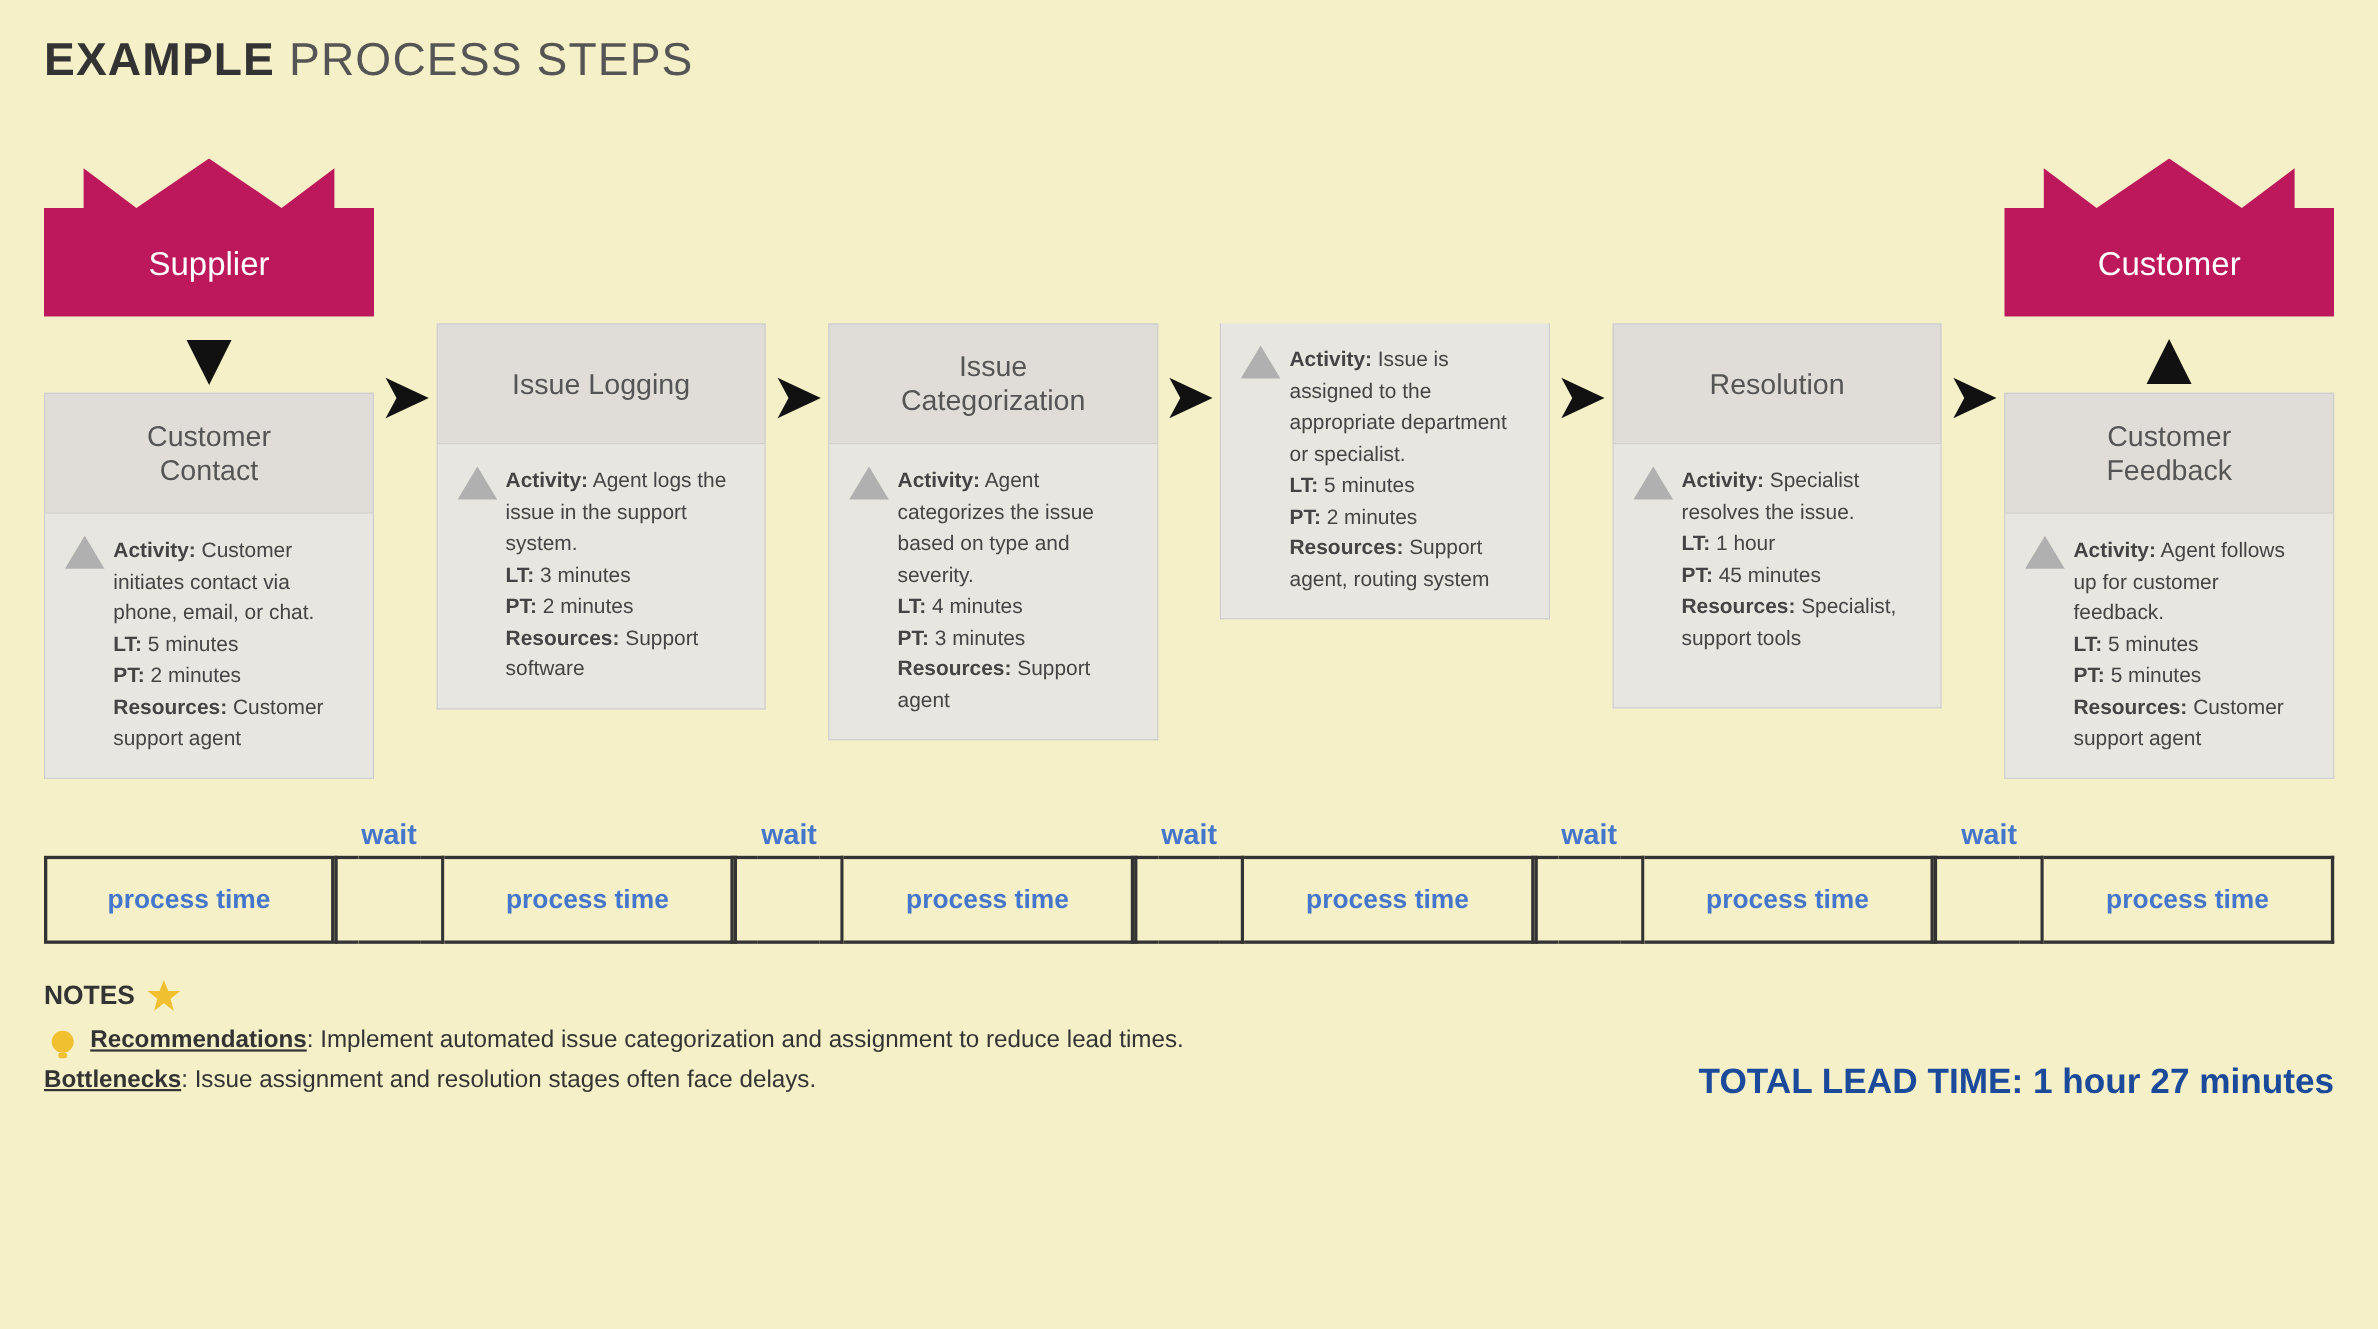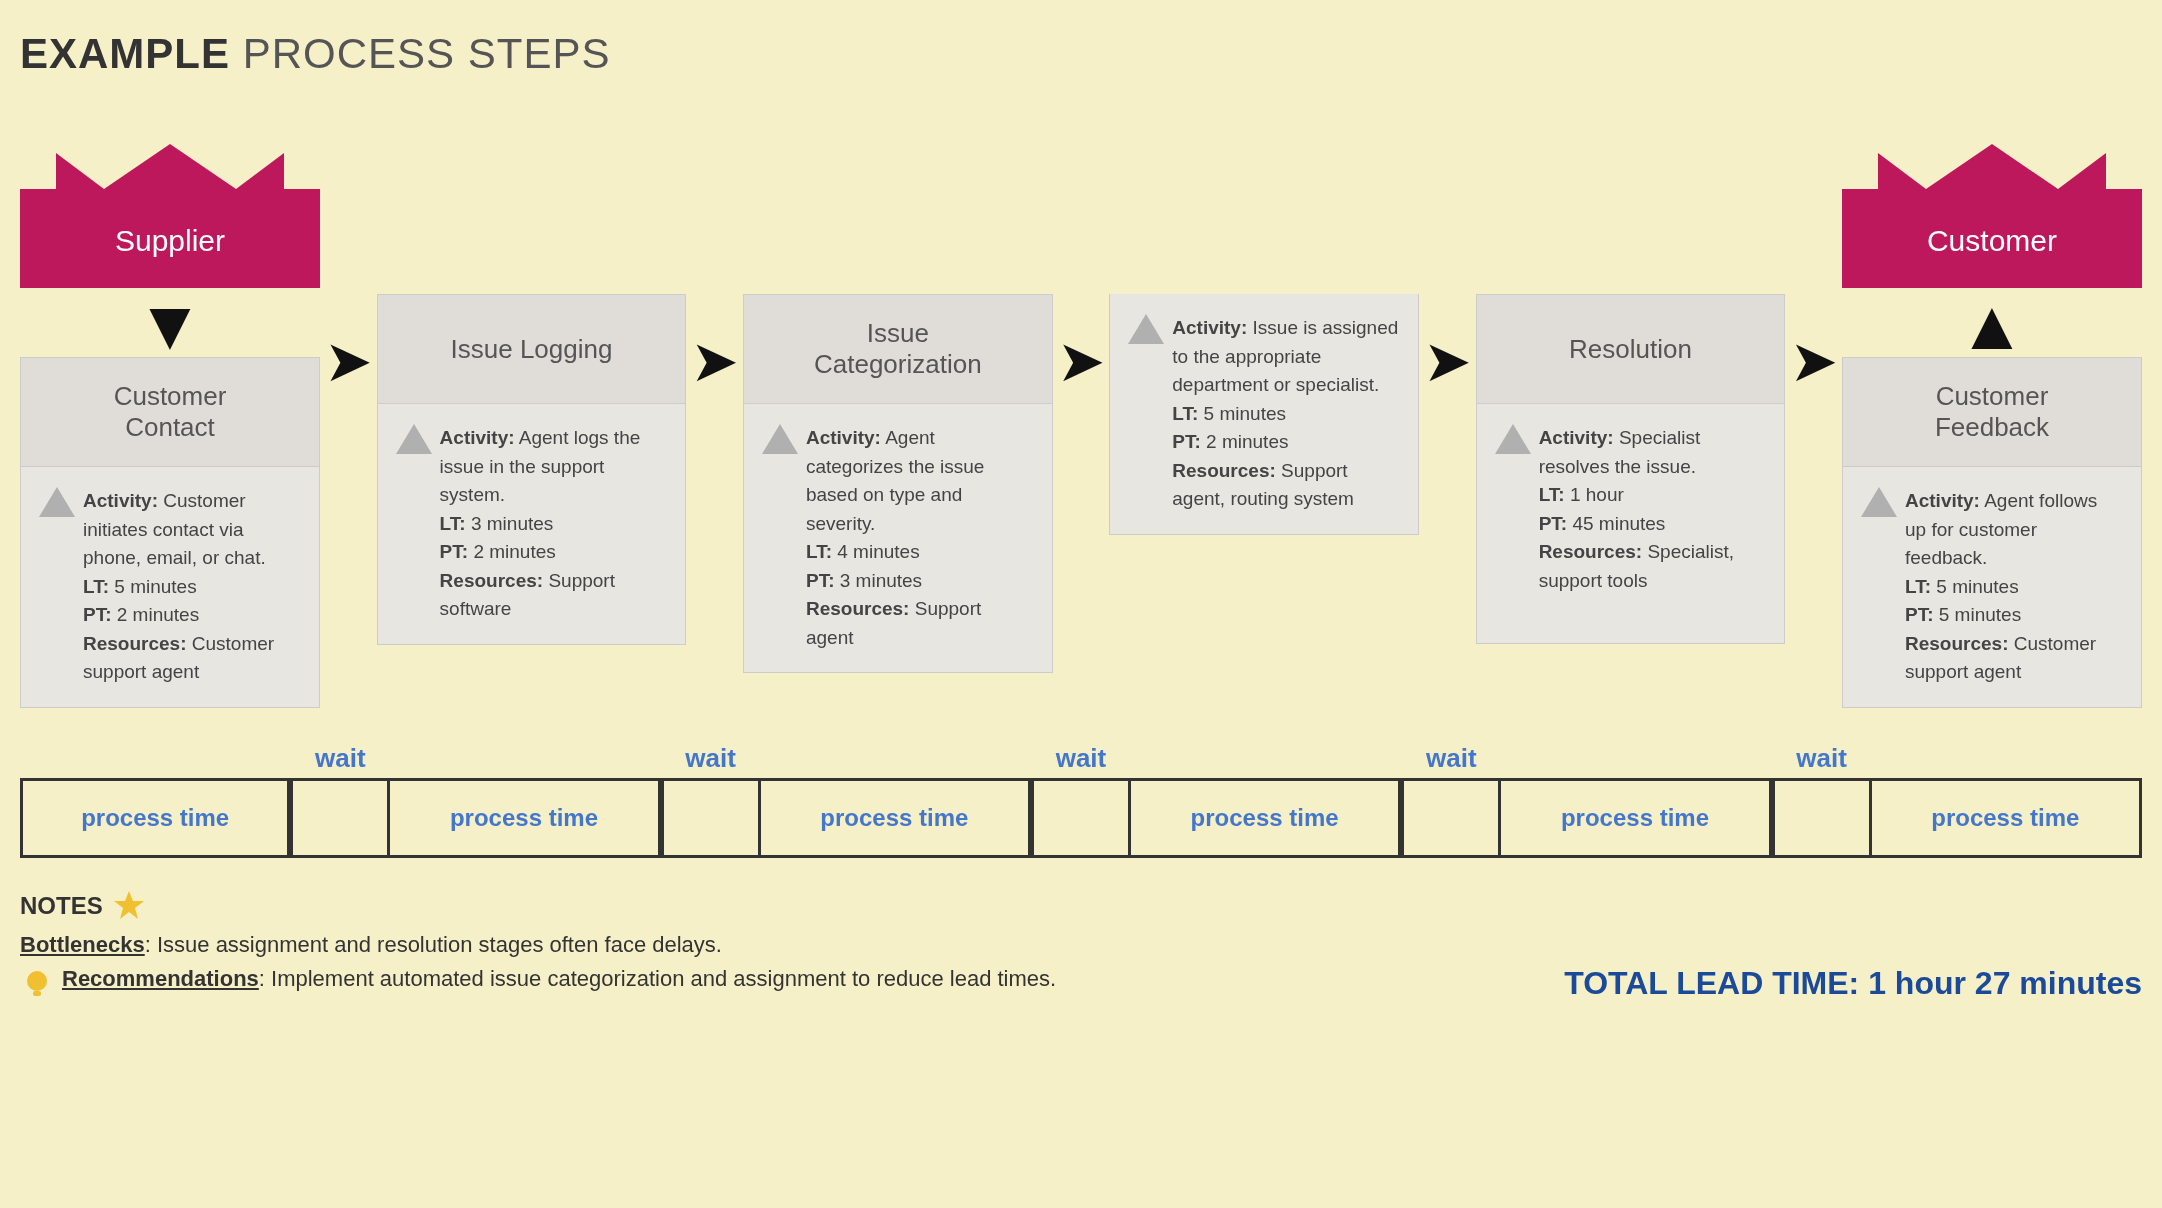--- a/index.html
+++ b/index.html
@@ -8,21 +8,21 @@
       font-family: Arial, sans-serif;
       width: 2162px;
       height: 1208px;
       overflow: hidden;
       position: relative;
     }
     .page {
       width: 2162px;
       height: 1208px;
       background: #f5f0c8;
-      padding: 30px 20px;
+      padding: 30px 40px;
       position: relative;
     }
     
     .page-title {
       font-size: 42px;
       font-weight: 400;
       color: #555;
       margin-bottom: 30px;
       letter-spacing: 1px;
     }
@@ -406,31 +406,31 @@
 
   <div class="notes-section">
     <div class="notes-left">
       <div style="display:flex; align-items:center; margin-bottom:8px;">
         <span class="notes-label">NOTES</span>
 
         <svg width="36" height="36" viewBox="0 0 36 36" style="margin-left:8px;">
           <polygon points="18,3 22,13 33,13 24,20 27,31 18,24 9,31 12,20 3,13 14,13" fill="#f0c030"></polygon>
         </svg>
       </div>
-      <div style="display:flex; align-items:flex-start; margin-bottom:8px;">
-        <span style="font-size:22px;"><span class="note-underline">Bottlenecks</span><span>: Issue assignment and resolution stages often face delays.</span></span>
-      </div>
       <div style="display:flex; align-items:flex-start;">
 
         <svg width="34" height="34" viewBox="0 0 34 34" style="margin-right:8px; flex-shrink:0; margin-top:2px;">
           <circle cx="17" cy="13" r="10" fill="#f0c030"></circle>
           <rect x="13" y="23" width="8" height="5" rx="2" fill="#f0c030"></rect>
         </svg>
         <span style="font-size:22px;"><span class="note-underline">Recommendations</span><span>:  Implement automated issue categorization and assignment to reduce lead times.</span></span>
       </div>
+      <div style="display:flex; align-items:flex-start; margin-bottom:8px;">
+        <span style="font-size:22px;"><span class="note-underline">Bottlenecks</span><span>: Issue assignment and resolution stages often face delays.</span></span>
+      </div>
     </div>
     <div class="notes-right">
       <div>
         <span>TOTAL LEAD TIME:</span><span> 1 hour 27 minutes</span>
       </div>
     </div>
   </div>
 
 </div>
 

